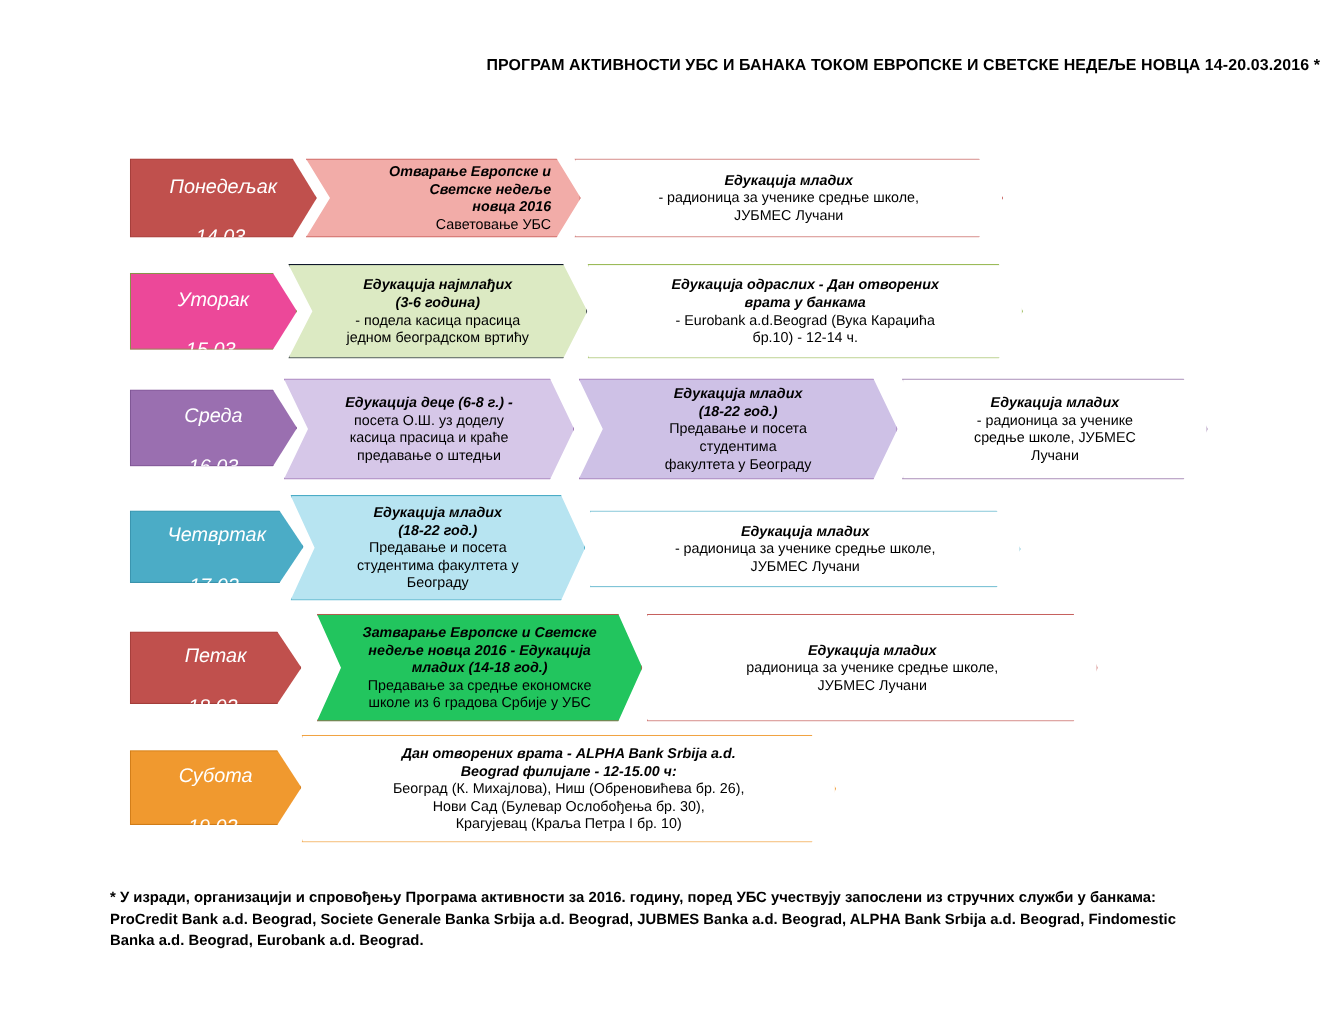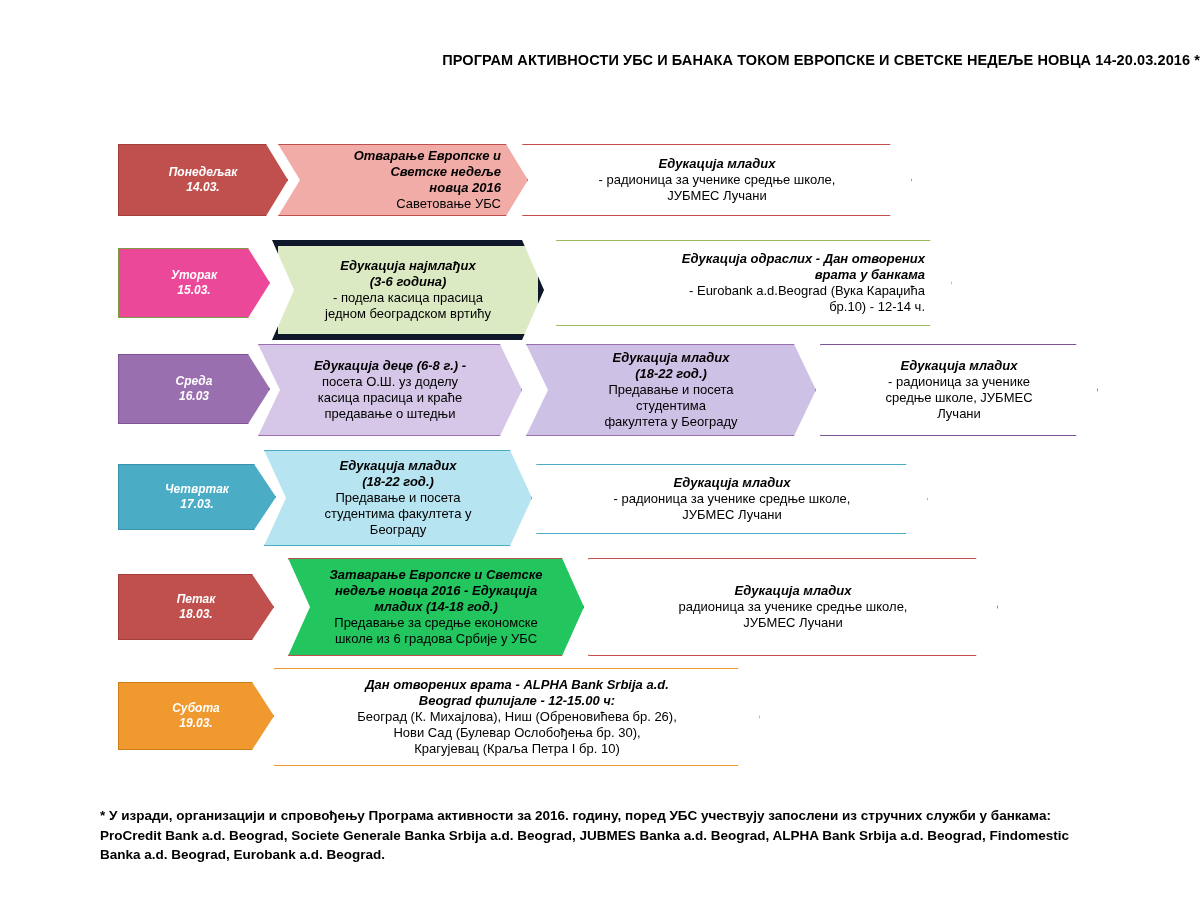--- a/index.html
+++ b/index.html
@@ -55,25 +55,26 @@
   }
   .chev.flat-left {
     clip-path: polygon(0 0, calc(100% - 22px) 0, 100% 50%, calc(100% - 22px) 100%, 0 100%);
   }
 
   .chev .inner {
     width: 100%;
   }
 
   .day-label {
-    font-weight: bold;
+    font-weight: normal;
     font-style: italic;
     color: #ffffff;
-    font-size: 12px;
+    font-size: 18px;
     line-height: 1.25;
+    margin-top: 24px;
   }
 
   .hdr {
     font-weight: bold;
     font-style: italic;
   }
 
   .footnote {
     position: absolute;
     left: 100px;
@@ -115,29 +116,29 @@
     </div>
   </div>
 
   <div class="row" style="height:100px;">
     <div class="chev flat-left" style="left:118px; top:14px; width:152px; height:70px; background:#ec4899; border:1px solid #7E9B42;">
       <div class="inner">
         <div class="day-label">Уторак</div>
         <div class="day-label">15.03.</div>
       </div>
     </div>
-    <div class="chev" style="left:272px; top:6px; width:272px; height:100px; background:#DCEAC3; border:6px solid #0f172a;">
+    <div class="chev" style="left:262px; top:6px; width:272px; height:86px; background:#DCEAC3; border:1px solid #0f172a;">
       <div class="inner">
         <div class="hdr">Едукација најмлађих</div>
         <div class="hdr">(3-6 година)</div>
         <div>- подела касица прасица</div>
         <div>једном београдском вртићу</div>
       </div>
     </div>
-    <div class="chev" style="left:556px; top:6px; width:396px; height:86px; background:#ffffff; border:1px solid #9BBB59;text-align:right;">
+    <div class="chev" style="left:534px; top:6px; width:396px; height:86px; background:#ffffff; border:1px solid #9BBB59;">
       <div class="inner">
         <div class="hdr">Едукација одраслих - Дан отворених</div>
         <div class="hdr">врата у банкама</div>
         <div>- Eurobank a.d.Beograd (Вука Караџића</div>
         <div>бр.10)  - 12-14 ч.</div>
       </div>
     </div>
   </div>
 
   <div class="row" style="height:106px;">

